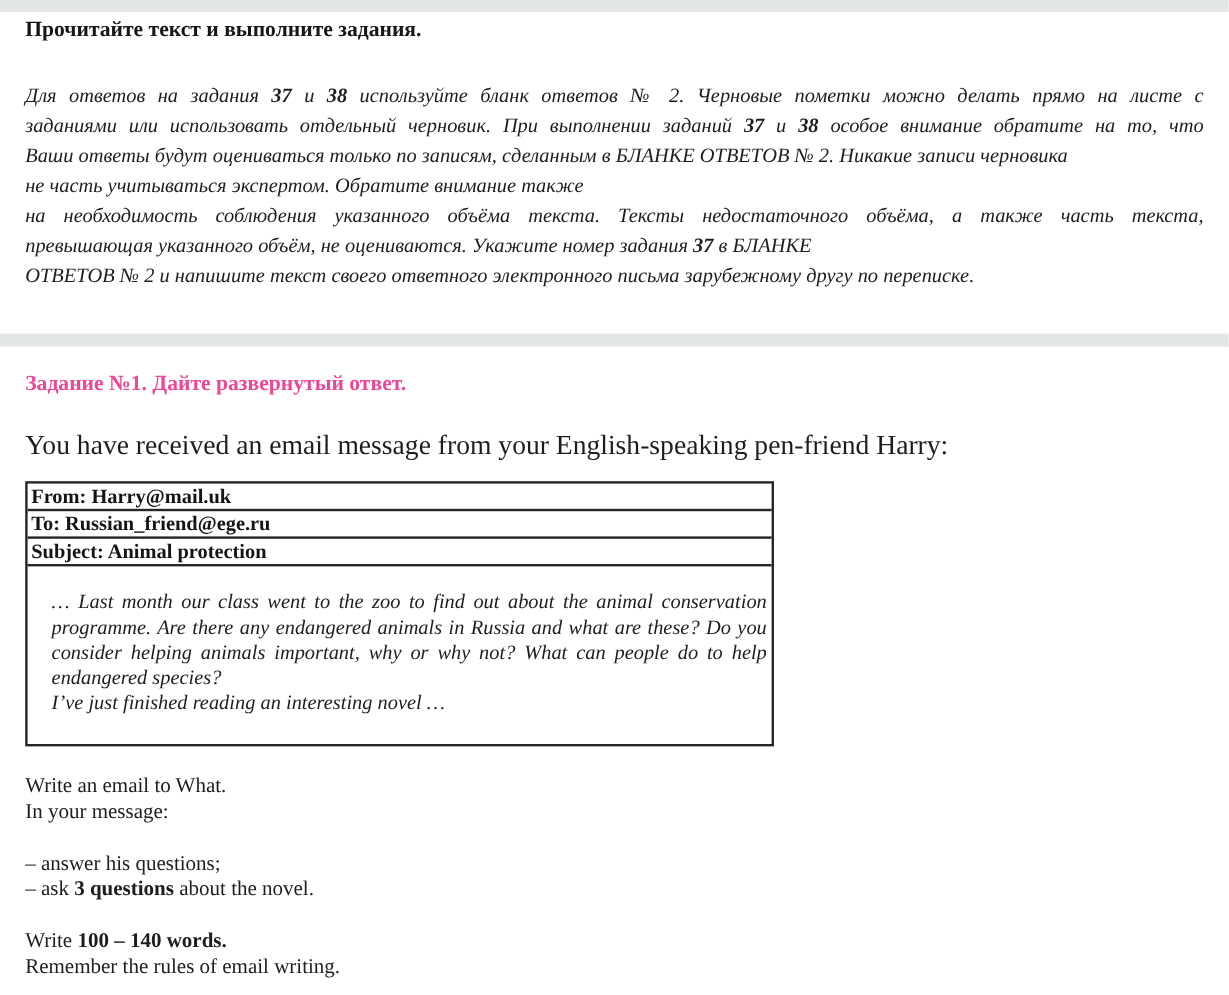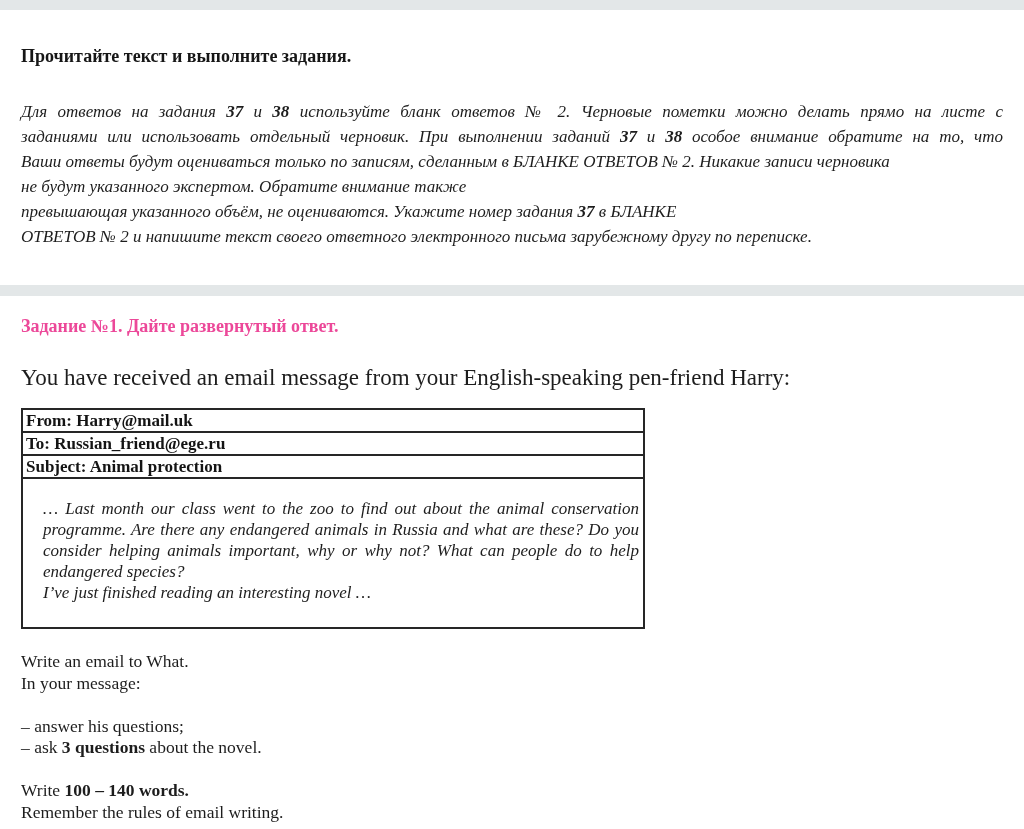--- a/index.html
+++ b/index.html
@@ -15,21 +15,21 @@
   .band {
     width: 1024px;
     background: #e3e7e8;
   }
   .band-top { height: 10px; }
   .band-mid { height: 11px; }
   .section {
     padding: 0 21px;
   }
   .doc-heading {
-    margin: 36px 0 0 0;
+    margin: 4px 0 0 0;
     font-size: 18px;
     line-height: 20px;
     font-weight: bold;
     color: #161616;
   }
   .intro {
     margin-top: 33px;
     margin-bottom: 36px;
     font-style: italic;
     font-size: 17px;
@@ -97,21 +97,22 @@
 <body>
 
 <div class="band band-top"></div>
 
 <div class="section">
   <div class="doc-heading">Прочитайте текст и выполните задания.</div>
   <div class="intro">
     <div class="intro-line jfull"><span>Для ответов на задания </span><span class="b">37</span><span> и </span><span class="b">38</span><span> используйте бланк ответов № 2. Черновые пометки можно делать прямо на листе с</span></div>
     <div class="intro-line jfull"><span>заданиями или использовать отдельный черновик. При выполнении заданий </span><span class="b">37</span><span> и </span><span class="b">38</span><span> особое внимание обратите на то, что</span></div>
     <div class="intro-line"><span>Ваши ответы будут оцениваться только по записям, сделанным в БЛАНКЕ ОТВЕТОВ № 2. Никакие записи черновика</span></div>
-    <div class="intro-line"><span>не будут указанного экспертом. Обратите внимание также</span></div>
+    <div class="intro-line"><span>не часть учитываться экспертом. Обратите внимание также</span></div>
+    <div class="intro-line jfull"><span>на необходимость соблюдения указанного объёма текста. Тексты недостаточного объёма, а также часть текста,</span></div>
     <div class="intro-line"><span>превышающая указанного объём, не оцениваются. Укажите номер задания </span><span class="b">37</span><span> в БЛАНКЕ</span></div>
     <div class="intro-line"><span>ОТВЕТОВ № 2 и напишите текст своего ответного электронного письма зарубежному другу по переписке.</span></div>
   </div>
 </div>
 
 <div class="band band-mid"></div>
 
 <div class="section">
   <div class="task-heading">Задание №1. Дайте развернутый ответ.</div>
   <div class="task-lead">You have received an email message from your English-speaking pen-friend Harry:</div>

